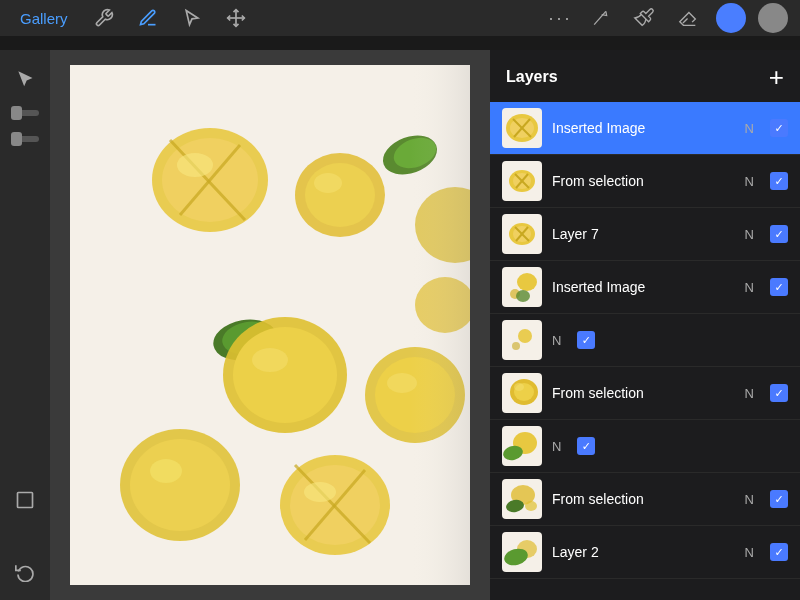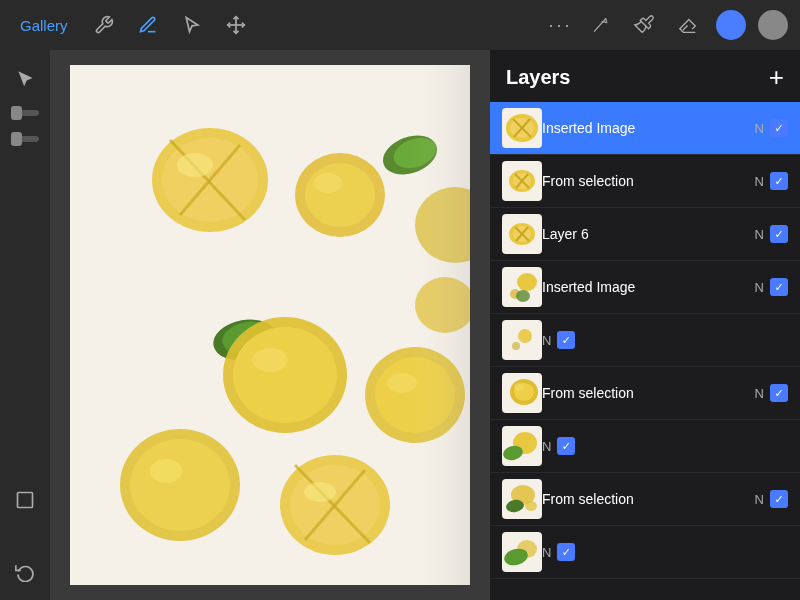--- a/index.html
+++ b/index.html
@@ -9,21 +9,21 @@
       background: #1a1a1a;
       font-family: -apple-system, BlinkMacSystemFont, 'Helvetica Neue', sans-serif;
       overflow: hidden;
       position: relative;
     }
 
     
     .top-toolbar {
       position: absolute;
       top: 0; left: 0; right: 0;
-      height: 50px;
+      height: 36px;
       background: #2a2a2a;
       display: flex;
       align-items: center;
       padding: 0 12px;
       z-index: 10;
       gap: 12px;
     }
     .gallery-btn {
       color: #4a9eff;
       font-size: 15px;
@@ -146,37 +146,38 @@
       z-index: 20;
     }
     .layers-header {
       display: flex;
       align-items: center;
       justify-content: space-between;
       padding: 14px 16px 12px;
     }
     .layers-title {
       color: #fff;
-      font-size: 20px;
+      font-size: 16px;
       font-weight: 600;
     }
     .layers-add-btn {
       color: #fff;
       font-size: 26px;
       cursor: pointer;
       line-height: 1;
       font-weight: 300;
     }
     .layers-list {
       overflow-y: auto;
     }
     .layer-row {
       display: flex;
       align-items: center;
       padding: 6px 12px;
+      gap: 10px;
       cursor: pointer;
       border-bottom: 1px solid #2a2a2a;
     }
     .layer-row.active {
       background: #3a7aff;
     }
     .layer-thumb {
       width: 40px;
       height: 40px;
       border-radius: 4px;
@@ -386,21 +387,21 @@
       </div>
       <div class="layer-row">
         <div class="layer-thumb">
           <svg viewBox="0 0 38 38">
             <ellipse cx="19" cy="19" rx="13" ry="11" fill="#e8c840"></ellipse>
             <ellipse cx="19" cy="19" rx="9" ry="8" fill="#f0d060"></ellipse>
             <line x1="12" y1="12" x2="26" y2="26" stroke="#c8a820" stroke-width="2"></line>
             <line x1="25" y1="12" x2="13" y2="26" stroke="#c8a820" stroke-width="2"></line>
           </svg>
         </div>
-        <span class="layer-name">Layer 6</span>
+        <span class="layer-name">Layer 7</span>
         <span class="layer-blend">N</span>
         <div class="layer-checkbox"></div>
       </div>
       <div class="layer-row">
         <div class="layer-thumb">
           <svg viewBox="0 0 38 38">
             <ellipse cx="24" cy="14" rx="10" ry="9" fill="#e8c840"></ellipse>
             <circle cx="12" cy="26" r="5" fill="#d4b028" opacity="0.7"></circle>
             <ellipse cx="20" cy="28" rx="7" ry="6" fill="#5a8a30" opacity="0.8"></ellipse>
           </svg>
@@ -453,17 +454,18 @@
         <span class="layer-blend">N</span>
         <div class="layer-checkbox"></div>
       </div>
       <div class="layer-row">
         <div class="layer-thumb">
           <svg viewBox="0 0 38 38">
             <ellipse cx="24" cy="16" rx="10" ry="9" fill="#e0bc30" opacity="0.7"></ellipse>
             <ellipse cx="13" cy="24" rx="12" ry="8" fill="#5a9a30" transform="rotate(-15 13 24)"></ellipse>
           </svg>
         </div>
+        <span class="layer-name">Layer 2</span>
         <span class="layer-blend">N</span>
         <div class="layer-checkbox"></div>
       </div>
     </div>
 </div>
 
 </body></html>

